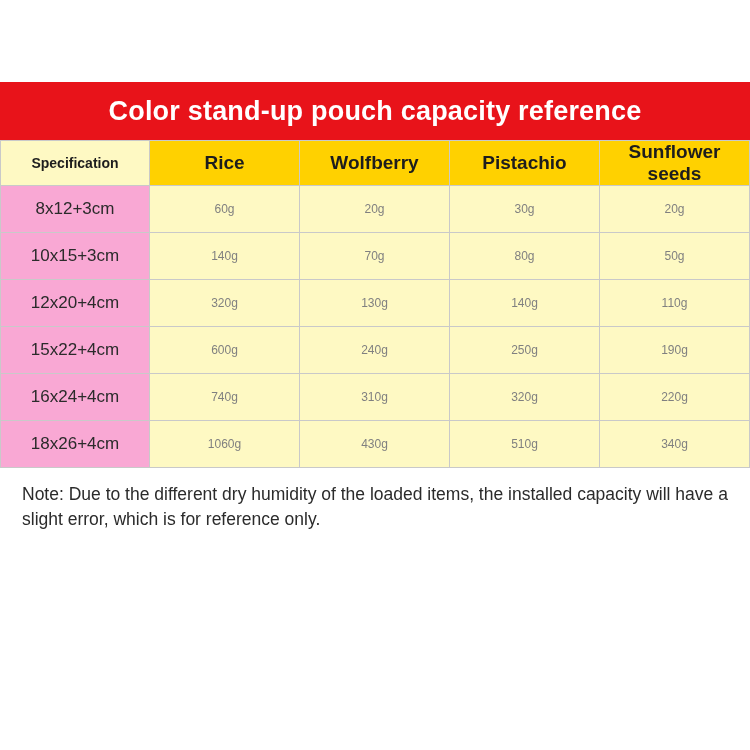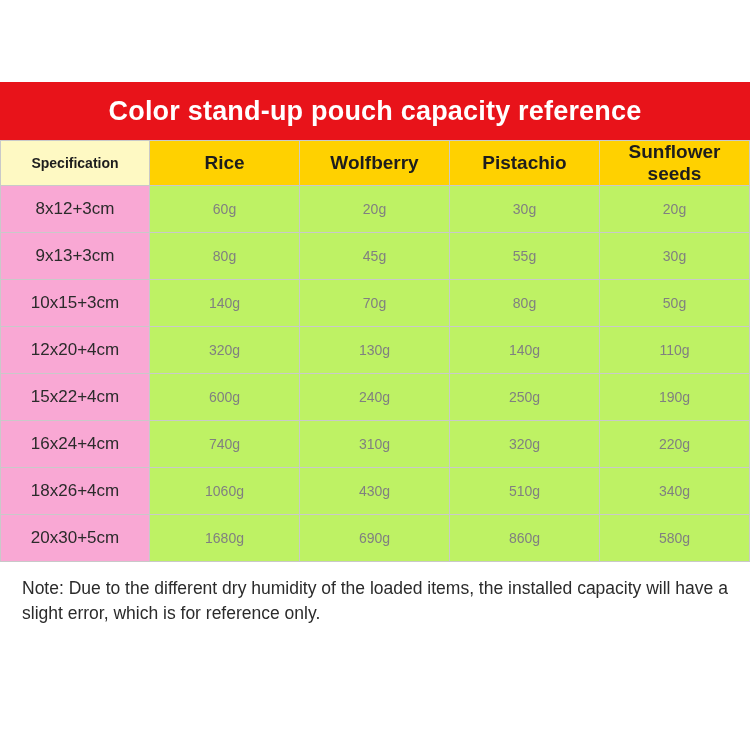--- a/index.html
+++ b/index.html
@@ -53,23 +53,23 @@
   thead th.spec-head {
     font-size: 14px;
     width: 148px;
     background: #fef9c3;
   }
   thead th.col-head {
     font-size: 19px;
   }
   tbody td {
     height: 46px;
-    font-size: 14px;
+    font-size: 12px;
     color: #808080;
-    background: #bef264;
+    background: #fef9c3;
   }
   tbody td.spec-cell {
     background: #f9a8d4;
     color: #2b2b2b;
     font-size: 17px;
     font-weight: normal;
   }
   .note {
     padding: 14px 22px 0 22px;
     font-size: 17.5px;
@@ -98,27 +98,20 @@
     </thead>
     <tbody>
       <tr>
         <td class="spec-cell">8x12+3cm</td>
         <td>60g</td>
         <td>20g</td>
         <td>30g</td>
         <td>20g</td>
       </tr>
       <tr>
-        <td class="spec-cell">9x13+3cm</td>
-        <td>80g</td>
-        <td>45g</td>
-        <td>55g</td>
-        <td>30g</td>
-      </tr>
-      <tr>
         <td class="spec-cell">10x15+3cm</td>
         <td>140g</td>
         <td>70g</td>
         <td>80g</td>
         <td>50g</td>
       </tr>
       <tr>
         <td class="spec-cell">12x20+4cm</td>
         <td>320g</td>
         <td>130g</td>
@@ -139,25 +132,18 @@
         <td>320g</td>
         <td>220g</td>
       </tr>
       <tr>
         <td class="spec-cell">18x26+4cm</td>
         <td>1060g</td>
         <td>430g</td>
         <td>510g</td>
         <td>340g</td>
       </tr>
-      <tr>
-        <td class="spec-cell">20x30+5cm</td>
-        <td>1680g</td>
-        <td>690g</td>
-        <td>860g</td>
-        <td>580g</td>
-      </tr>
     </tbody>
   </table>
 
   <div class="note">Note: Due to the different dry humidity of the loaded items, the installed capacity will have a slight error, which is for reference only.</div>
 
 </div>
 
 </body></html>

